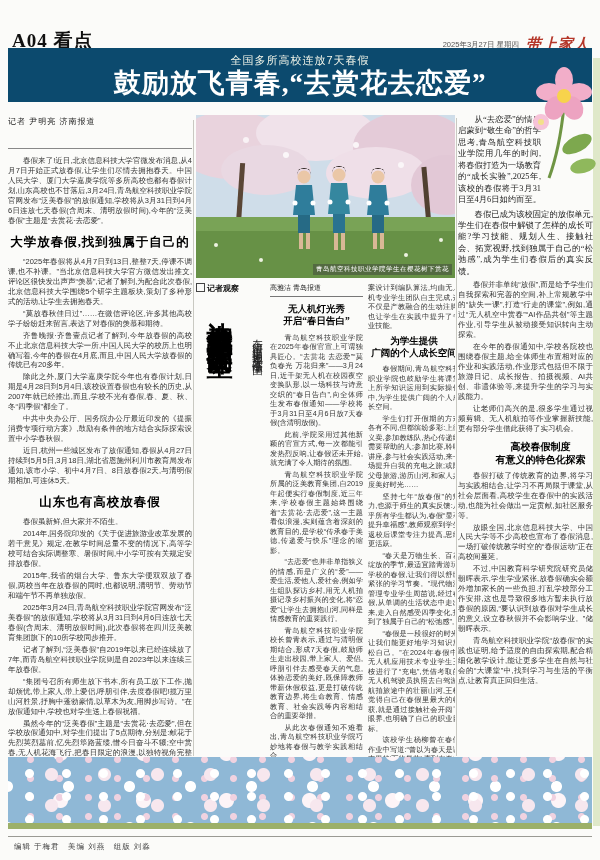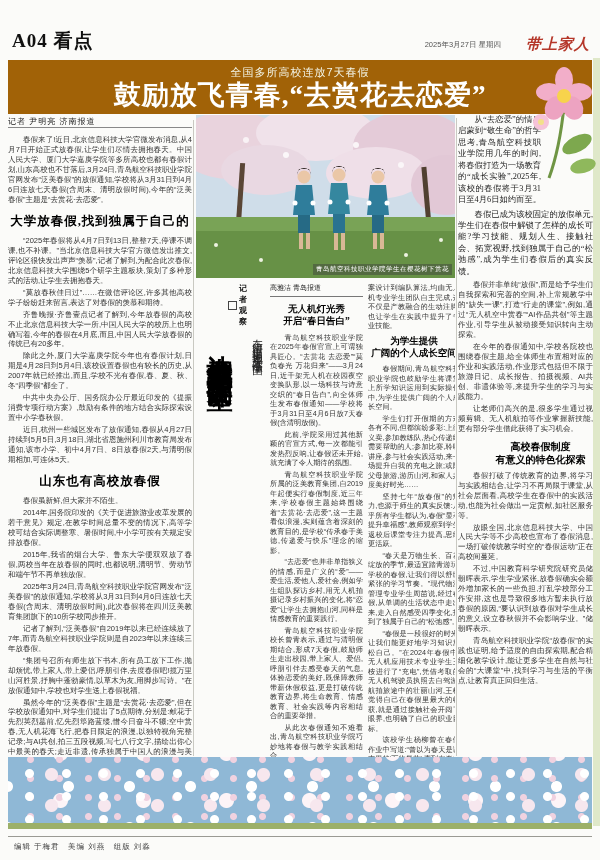--- a/index.html
+++ b/index.html
@@ -7,54 +7,54 @@
     width:600px;height:860px;position:relative;background:#fbfbf9;
     font-family:"Liberation Sans","DejaVu Sans",sans-serif;color:#2a2a2a;
     overflow:hidden;
   }
   .serif{font-family:"Liberation Serif","DejaVu Serif",serif;}
 
   
   .header{position:absolute;top:28px;left:12px;right:10px;height:26px;
     display:flex;align-items:flex-end;justify-content:space-between;}
   .page-no{font-family:"Liberation Serif",serif;font-weight:bold;font-size:19px;color:#111;letter-spacing:1px;}
-  .header-right{display:flex;align-items:center;gap:25px;}
+  .header-right{display:flex;align-items:center;gap:7px;}
   .date-line{font-size:7.5px;color:#555;}
   .masthead{font-family:"Liberation Serif",serif;font-style:italic;font-weight:bold;
     font-size:15px;color:#b5372a;letter-spacing:1px;}
 
   
-  .banner{position:absolute;top:60px;left:8px;width:584px;height:54px;background:#a16207;
+  .banner{position:absolute;top:48px;left:8px;width:584px;height:54px;background:#0c4a6e;
     text-align:center;color:#fff;z-index:2;}
   .banner .kicker{font-size:11px;margin-top:5px;letter-spacing:1px;color:#f4f7ea;}
   .banner .headline{font-family:"Liberation Serif",serif;font-weight:bold;font-size:27px;
     line-height:1.15;letter-spacing:1px;}
 
   
   .vrule{position:absolute;width:1px;background:#c9c9c2;z-index:1;}
   .edge-strip{position:absolute;top:58px;left:593px;width:7px;height:768px;background:#dfe8c9;}
 
   
   .left-col{position:absolute;top:116px;left:8px;width:184px;height:640px;overflow:hidden;}
-  .byline{font-size:8px;color:#222;border-bottom:1px solid #888;padding-bottom:0;margin-bottom:7px;letter-spacing:1px;}
+  .byline{font-size:8px;color:#222;border-bottom:1px solid #888;padding-bottom:21px;margin-bottom:7px;letter-spacing:1px;}
   .body-p{font-size:7.5px;line-height:1.33;text-align:justify;text-indent:2em;margin:0 0 2px 0;color:#333;}
   .sec-h{font-family:"Liberation Serif",serif;font-weight:bold;font-size:12.5px;color:#000;
     text-align:center;margin:8px 0 6px 0;letter-spacing:1px;}
 
   
   .photo{position:absolute;top:115px;left:196px;width:259px;height:163px;overflow:hidden;background:#d8e4ec;}
   .photo svg{display:block;}
   .caption{position:absolute;bottom:3px;right:3px;font-size:6.5px;color:#fff;
     background:rgba(60,60,60,.45);padding:1px 3px;letter-spacing:.5px;}
 
   
   .observer{position:absolute;top:283px;left:196px;width:259px;height:474px;overflow:hidden;
     display:flex;gap:5px;}
   .obs-col1{width:47px;flex:none;}
-  .obs-label{font-size:8px;font-weight:bold;color:#111;display:flex;align-items:center;gap:2px;margin-bottom:8px;margin-left:32px;}
+  .obs-label{font-size:8px;font-weight:bold;color:#111;display:flex;align-items:flex-start;gap:2px;margin-bottom:8px;}
   .obs-box{width:7px;height:7px;border:1.3px solid #444;flex:none;}
   .v-title{writing-mode:vertical-rl;font-family:"Liberation Serif",serif;font-weight:bold;
     font-size:26px;line-height:1.05;color:#000;letter-spacing:2px;height:452px;margin:0 auto;}
   .v-sub{width:17px;flex:none;writing-mode:vertical-rl;font-size:10.5px;color:#222;
     padding-top:48px;letter-spacing:2px;}
   .obs-colA{width:93px;flex:none;overflow:hidden;}
   .obs-colB{width:92px;flex:none;overflow:hidden;}
   .obs-byline{font-size:7px;color:#222;border-bottom:1px solid #777;padding-bottom:3px;margin-bottom:6px;}
   .mid-h{font-family:"Liberation Serif",serif;font-weight:bold;font-size:9.5px;text-align:center;
     color:#000;margin:4px 0 5px 0;line-height:1.3;}

